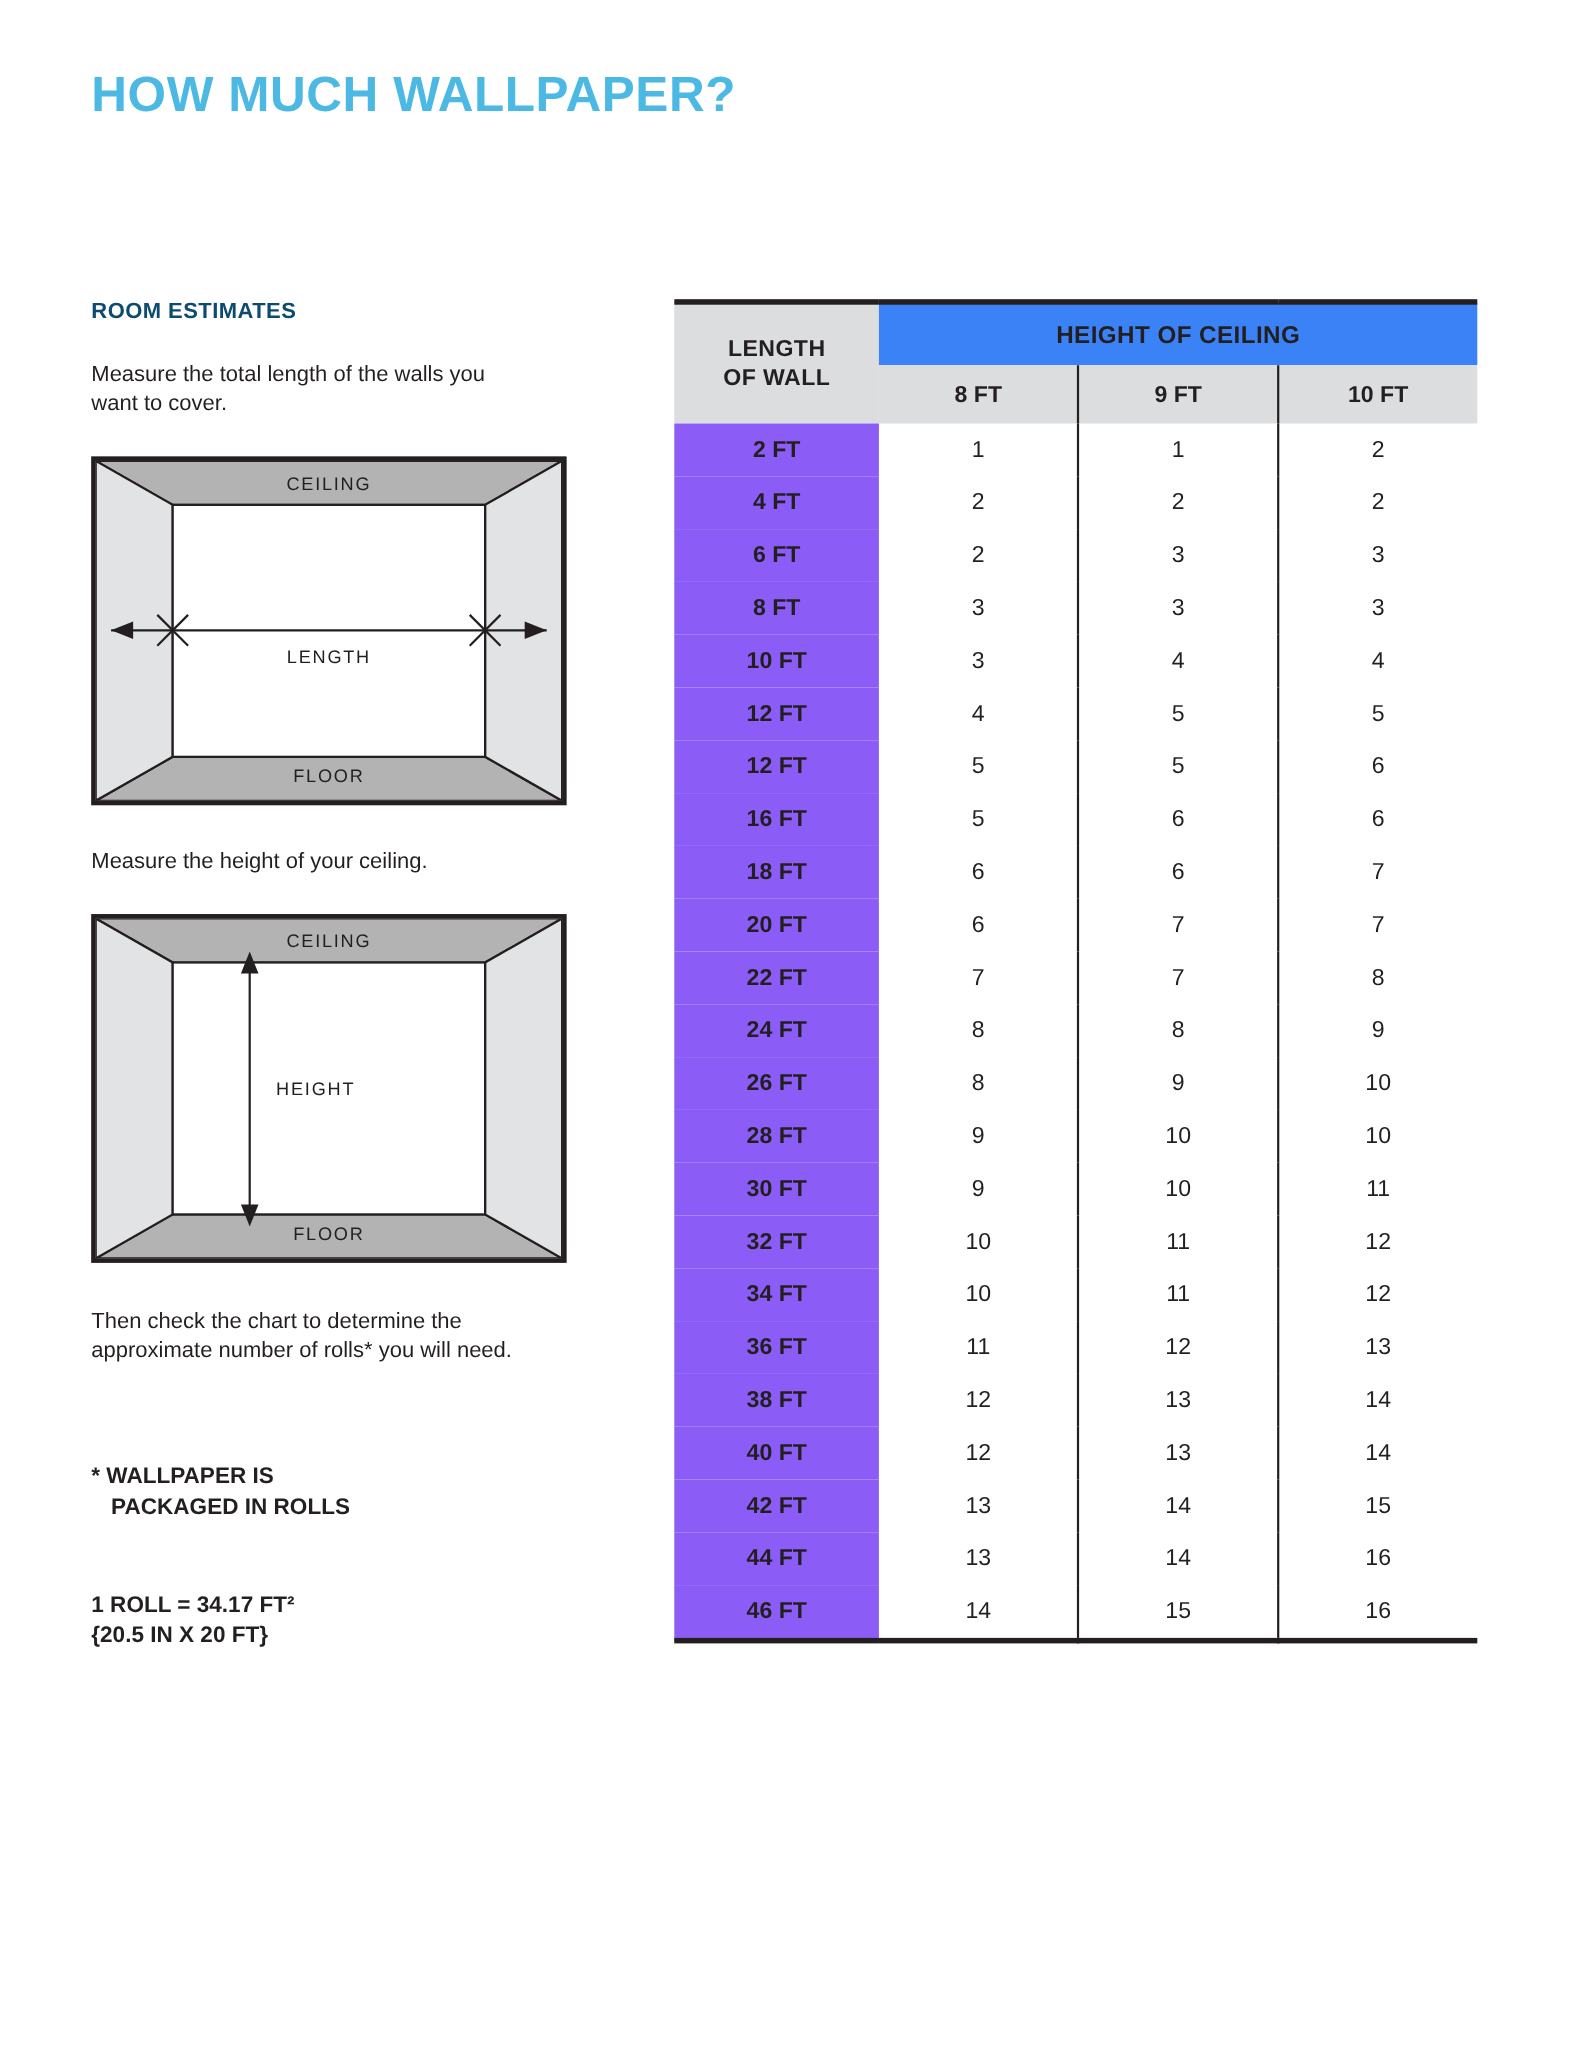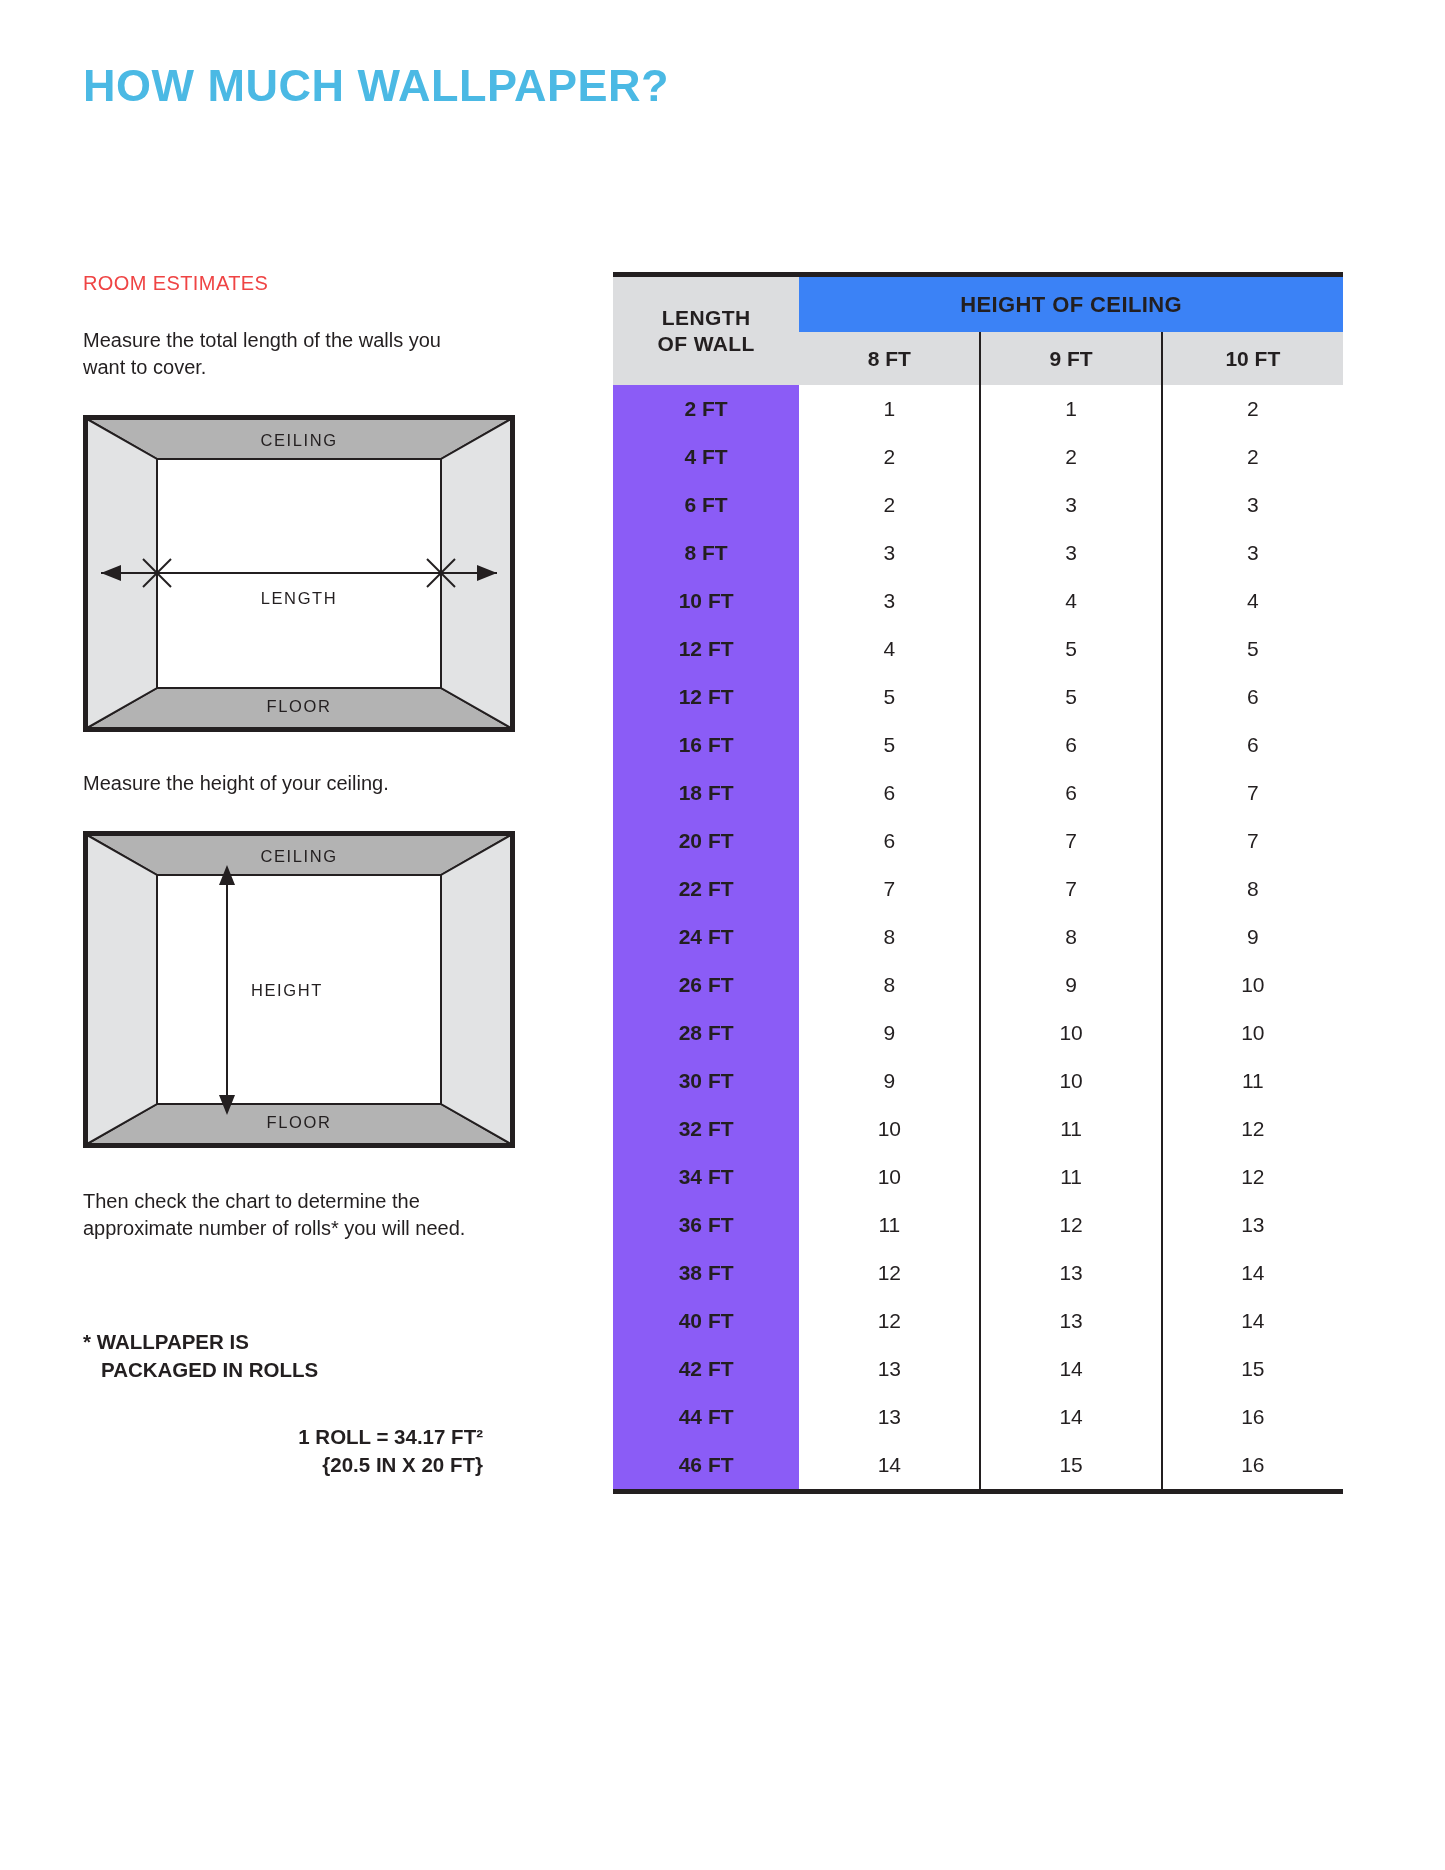--- a/index.html
+++ b/index.html
@@ -33,22 +33,22 @@
   }
   
   .left-col {
     position: absolute;
     left: 83px;
     top: 272px;
     width: 400px;
   }
   .section-label {
     font-size: 20px;
-    font-weight: normal;
-    color: #ef4444;
+    font-weight: bold;
+    color: #0c4a6e;
     letter-spacing: 0.4px;
     margin: 0 0 32px 0;
   }
   .para {
     font-size: 20px;
     line-height: 1.35;
     color: #231f20;
     margin: 0;
   }
   
@@ -241,21 +241,21 @@
       <div class="dim-label" style="left:158px; top:144px;">HEIGHT</div>
     </div>
 
     <p class="para" style="margin-top:40px;">Then check the chart to determine the approximate number of rolls* you will need.</p>
 
     <p class="footnote" style="margin-top:86px;">
       <span>* WALLPAPER IS</span>
       <span class="indent">PACKAGED IN ROLLS</span>
     </p>
 
-    <p class="rollinfo" style="margin-top:40px;text-align:right;">
+    <p class="rollinfo" style="margin-top:62px;">
       <span>1 ROLL = 34.17 FT²</span><br>
       <span>{20.5 IN X 20 FT}</span>
     </p>
   </div>
 
   <div class="right-col">
 
     <table class="rolls">
       <colgroup>
         <col class="c0">

